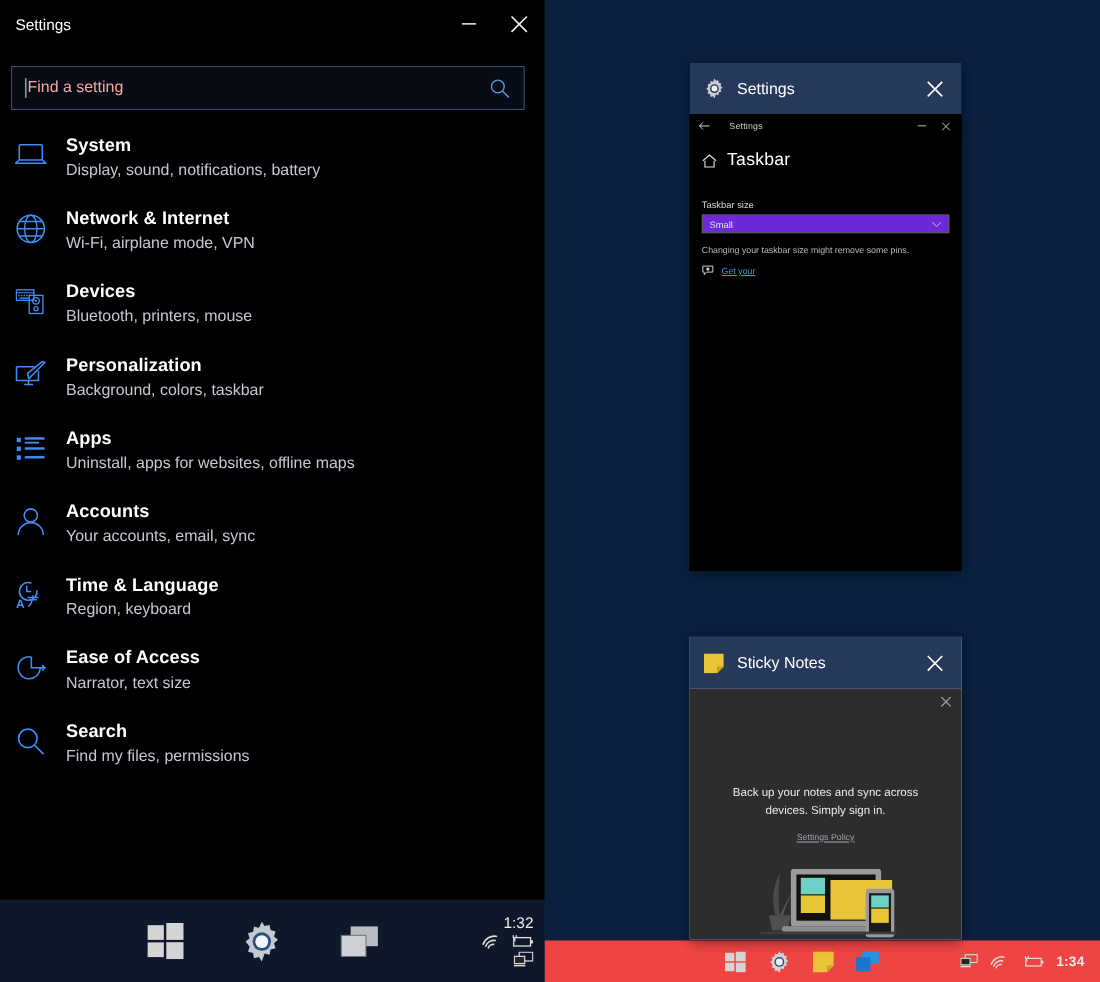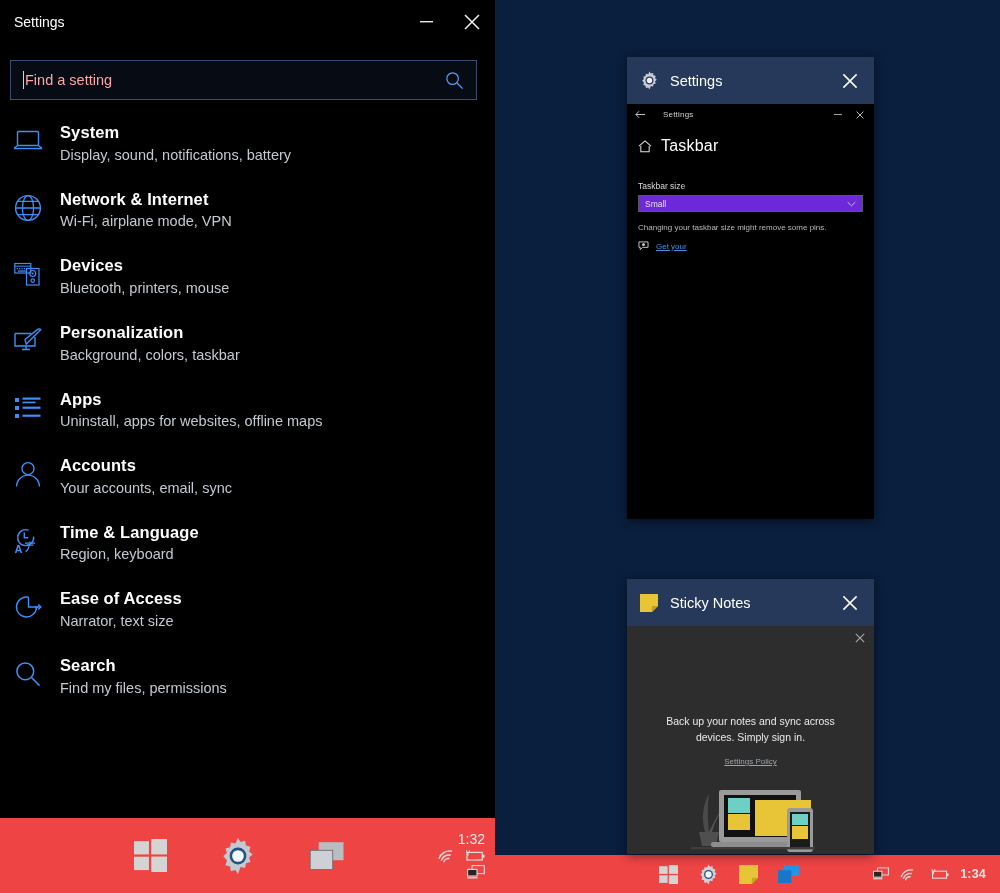--- a/index.html
+++ b/index.html
@@ -68,21 +68,21 @@
   }
   .s-ico { width:32px; min-width:32px; height:32px; color:#3f8ef7; margin-top:4px; display:flex; align-items:center; justify-content:center; }
   .s-ico svg { display:block; }
   .s-txt { padding-top:1px; }
   .s-title { color:#ffffff; font-size:16.5px; font-weight:bold; line-height:1.25; letter-spacing:.1px; }
   .s-sub { color:#c3c9d2; font-size:14.5px; line-height:1.45; margin-top:2px; }
 
   
   #left-taskbar {
     position:absolute; left:0; bottom:0; width:495px; height:75px;
-    background:#ef4444;
+    background:#0f172a;
     display:flex; align-items:center;
   }
   #left-taskbar .lt-apps { display:flex; align-items:center; gap:52px; margin-left:134px; }
   #left-taskbar .lt-tray {
     margin-left:auto; padding-right:10px;
     display:flex; flex-direction:column; align-items:flex-end; gap:2px;
   }
   #left-taskbar .lt-clock { color:#eeeeee; font-size:14px; }
   #left-taskbar .lt-row { display:flex; align-items:center; gap:6px; }
 

